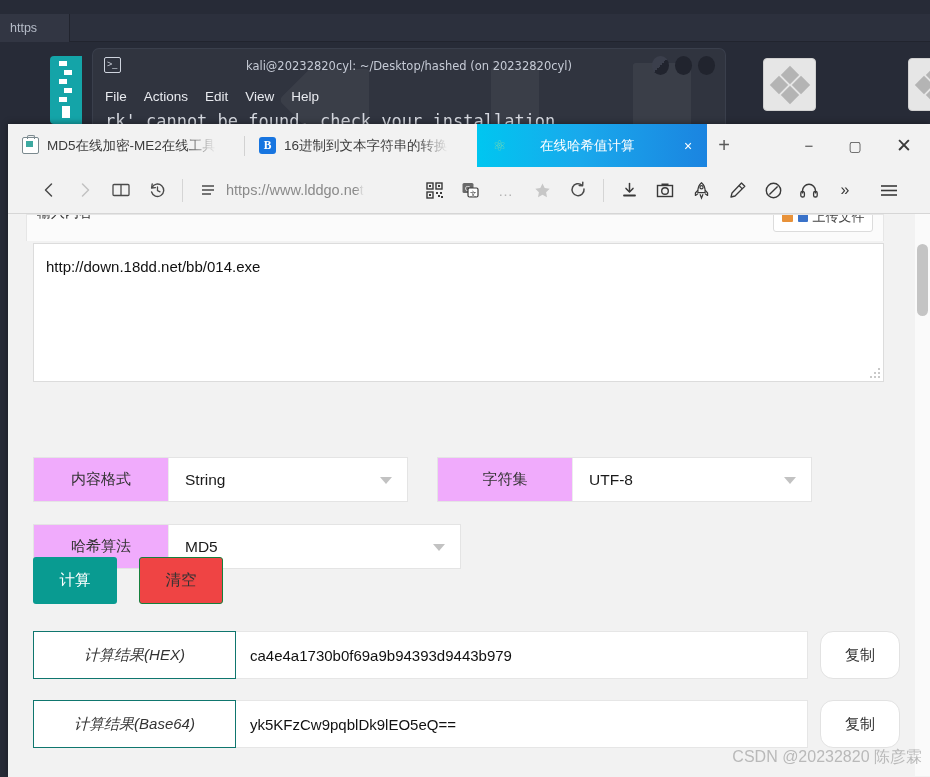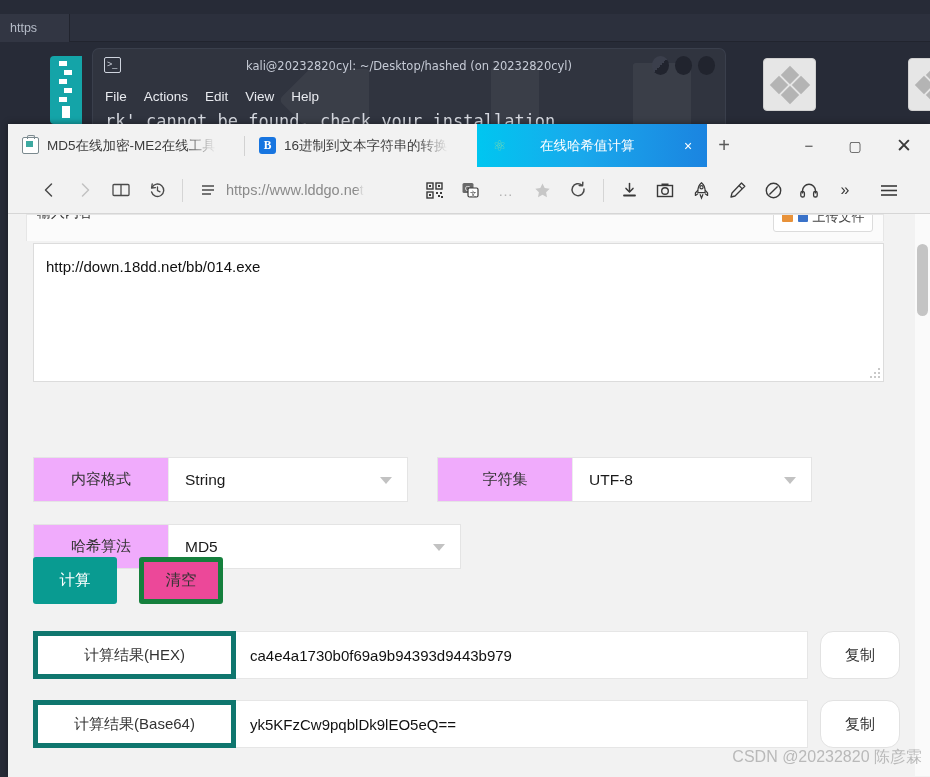--- a/index.html
+++ b/index.html
@@ -260,30 +260,30 @@
     border-top: 7px solid #c2c2c2;
   }
 
   .btn-row { position: absolute; left: 25px; top: 343px; display: flex; gap: 22px; }
   .btn {
     height: 47px; min-width: 84px;
     display: flex; align-items: center; justify-content: center;
     font-size: 15.5px; border-radius: 3px;
   }
   .btn-primary { background: #099b91; color: #fff; width: 84px; }
-  .btn-default { background: #ec4899; color: #333; border: 5px solid #15803d; width: 78px; }
+  .btn-default { background: #ef4444; color: #333; border: 1px solid #15803d; width: 78px; }
 
   .res {
     position: absolute; left: 25px;
     display: flex; align-items: stretch; height: 48px;
   }
   .res-label {
-    width: 203px; background: #fff; border: 5px solid #0f766e;
+    width: 203px; background: #fff; border: 1px solid #0f766e;
     display: flex; align-items: center; justify-content: center;
-    font-size: 15px; color: #333;
+    font-size: 15px; color: #333; font-style: italic;
   }
   .res-value {
     width: 572px; background: #fff;
     border: 1px solid #e6e6e6; border-left: none;
     display: flex; align-items: center; padding-left: 14px;
     font-size: 15px; color: #111;
   }
   .res-copy {
     width: 80px; margin-left: 12px;
     background: #fff; border: 1px solid #e2e2e2; border-radius: 13px;

